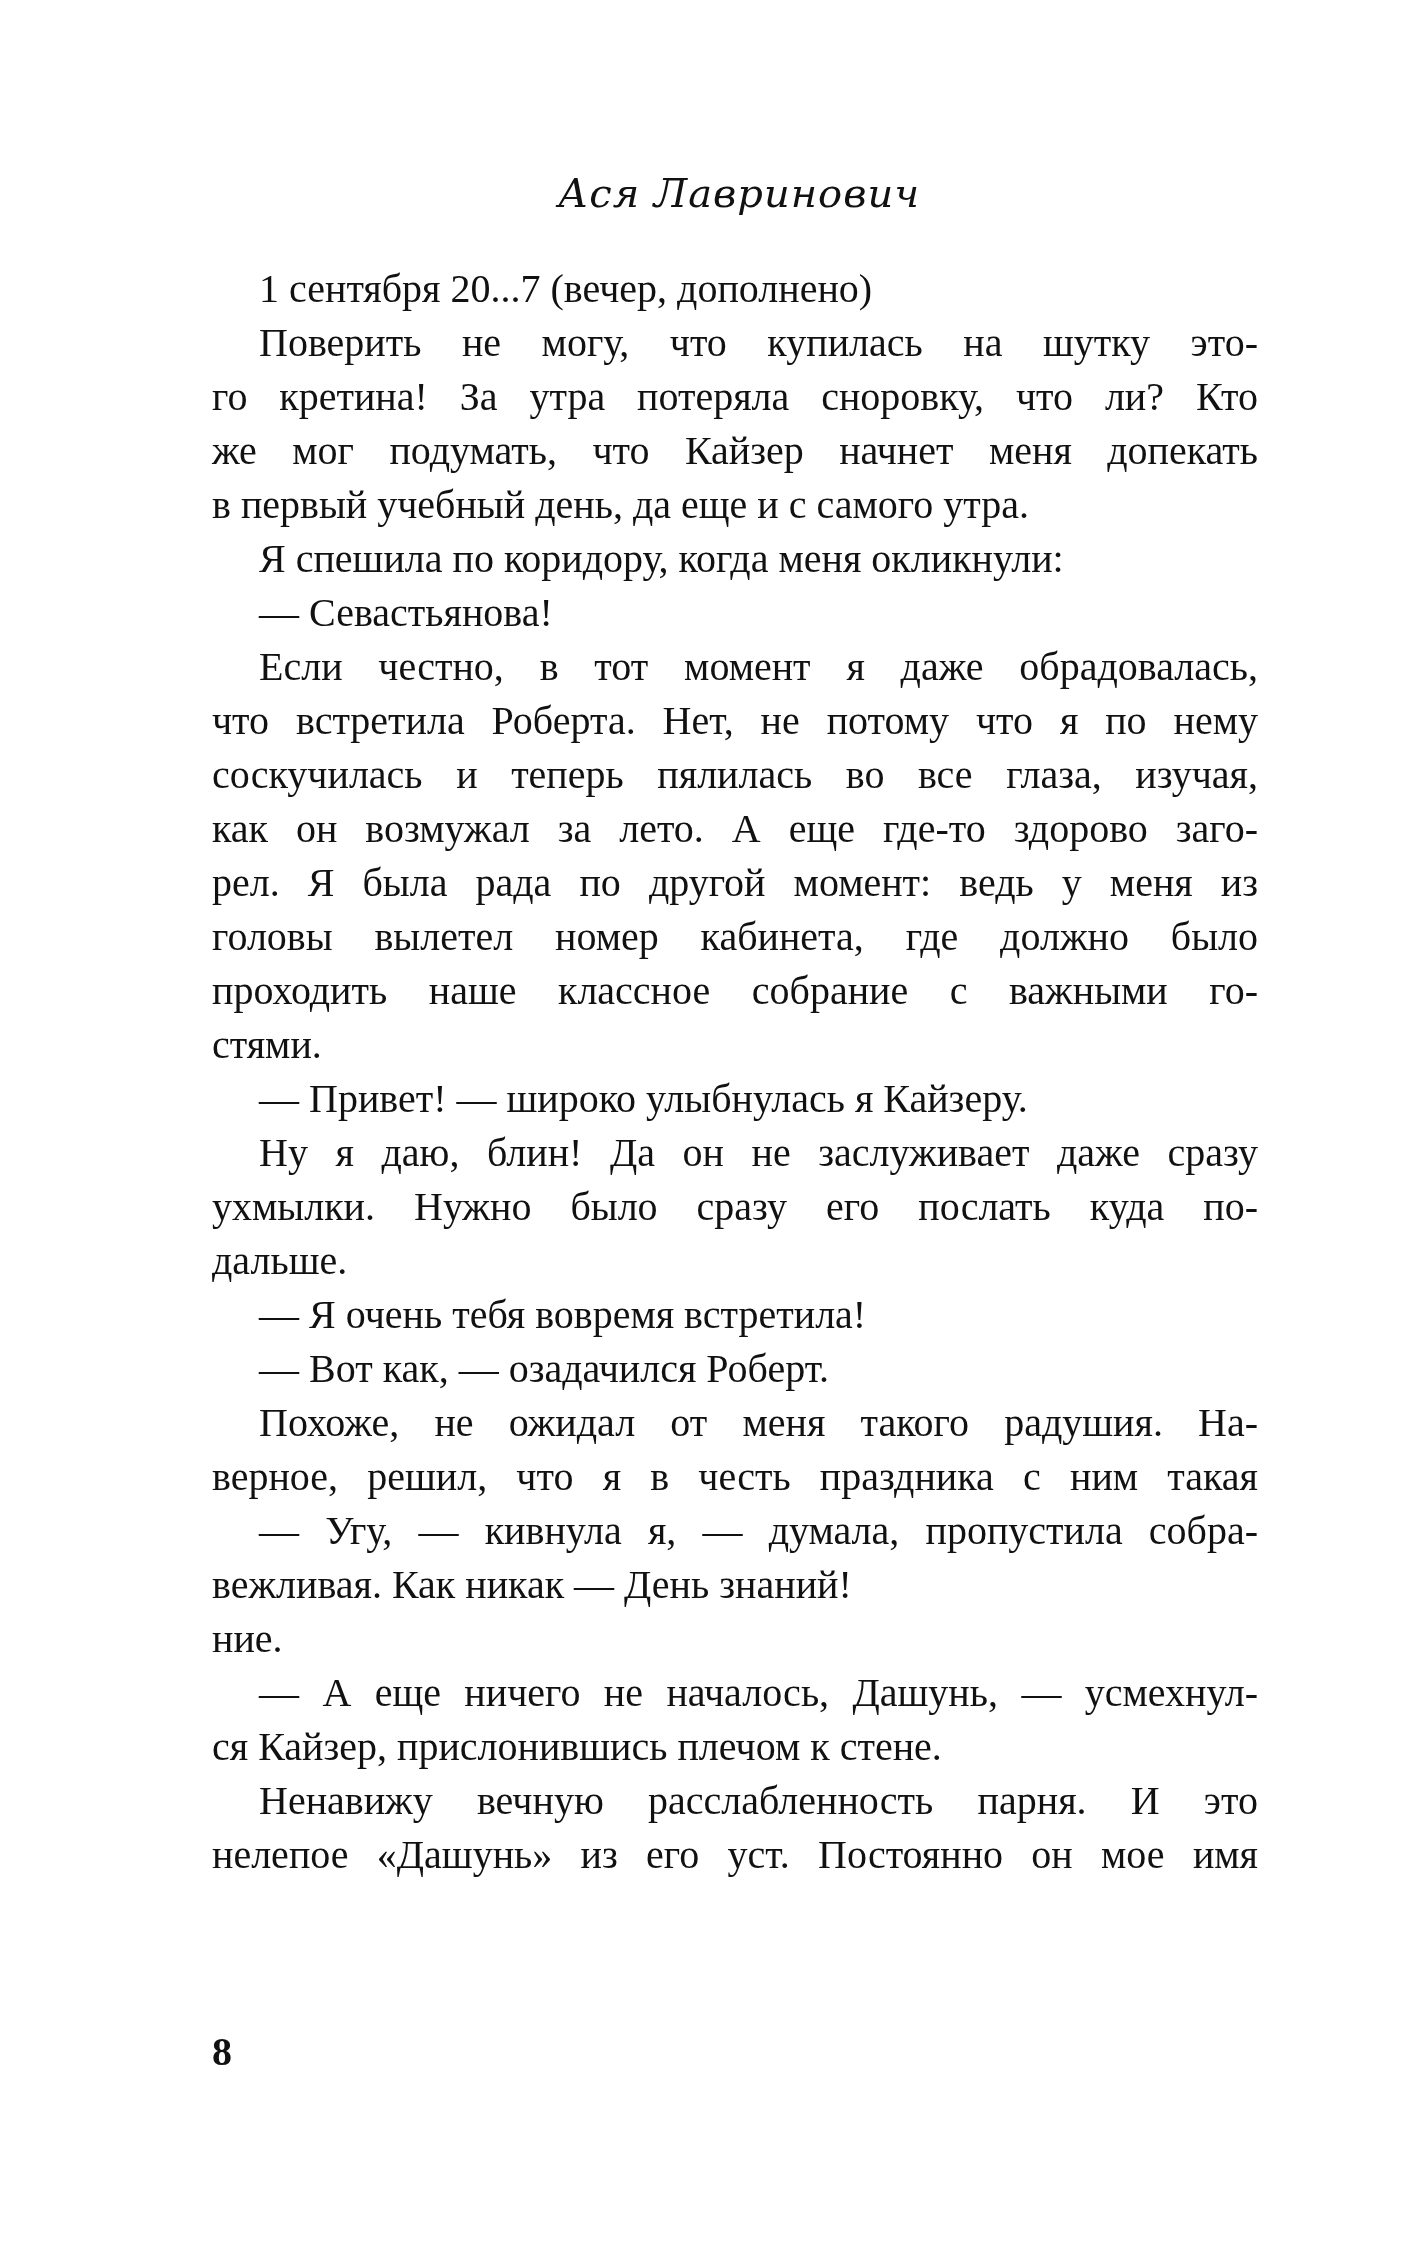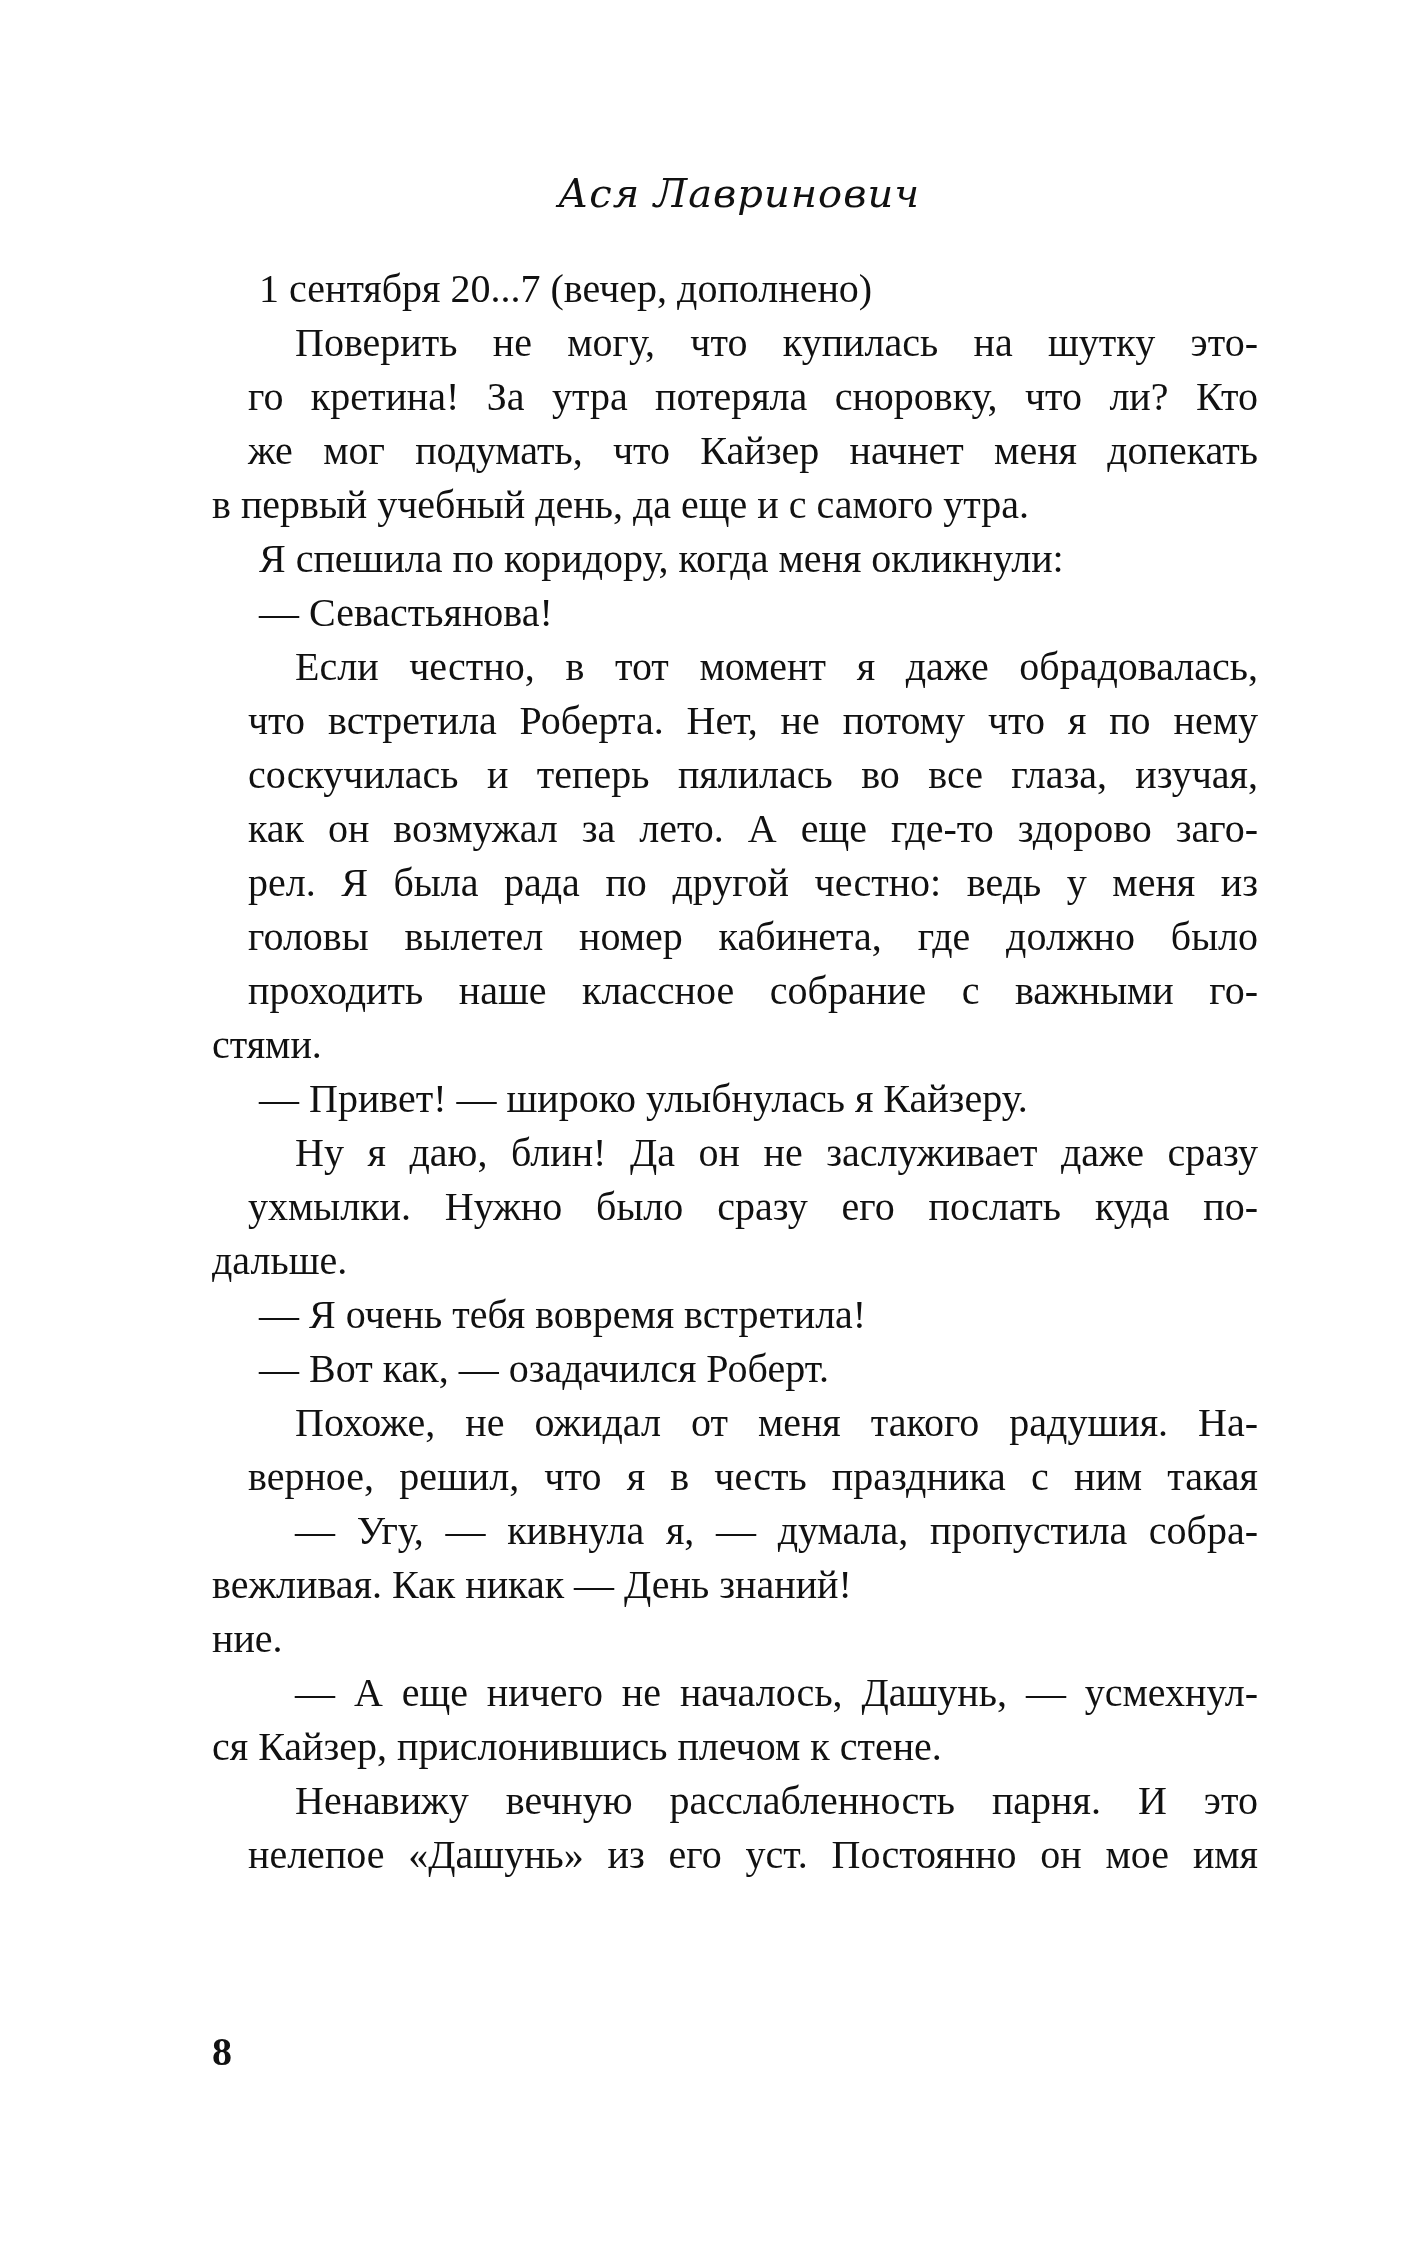--- a/index.html
+++ b/index.html
@@ -46,21 +46,20 @@
       color: #111;
     }
     .line {
       display: block;
       height: 54px;
       white-space: nowrap;
     }
     .line.justify {
       text-align: justify;
       text-align-last: justify;
-      margin-left: 36px;
     }
     .line.indent {
       padding-left: 47px;
     }
     .line.italic {
     }
     .page-number {
       position: absolute;
       left: 212px;
       top: 2028px;
@@ -81,21 +80,21 @@
     <span class="line indent justify">Поверить не могу, что купилась на шутку это-</span>
     <span class="line justify">го кретина! За утра потеряла сноровку, что ли? Кто</span>
     <span class="line justify">же мог подумать, что Кайзер начнет меня допекать</span>
     <span class="line">в первый учебный день, да еще и с самого утра.</span>
     <span class="line indent">Я спешила по коридору, когда меня окликнули:</span>
     <span class="line indent">— Севастьянова!</span>
     <span class="line indent justify">Если честно, в тот момент я даже обрадовалась,</span>
     <span class="line justify">что встретила Роберта. Нет, не потому что я по нему</span>
     <span class="line justify">соскучилась и теперь пялилась во все глаза, изучая,</span>
     <span class="line justify">как он возмужал за лето. А еще где-то здорово заго-</span>
-    <span class="line justify">рел. Я была рада по другой честно: ведь у меня из</span>
+    <span class="line justify">рел. Я была рада по другой момент: ведь у меня из</span>
     <span class="line justify">головы вылетел номер кабинета, где должно было</span>
     <span class="line justify">проходить наше классное собрание с важными го-</span>
     <span class="line">стями.</span>
     <span class="line indent">— Привет! — широко улыбнулась я Кайзеру.</span>
     <span class="line indent justify">Ну я даю, блин! Да он не заслуживает даже сразу</span>
     <span class="line justify">ухмылки. Нужно было сразу его послать куда по-</span>
     <span class="line">дальше.</span>
     <span class="line indent">— Я очень тебя вовремя встретила!</span>
     <span class="line indent">— Вот как, — озадачился Роберт.</span>
     <span class="line indent justify">Похоже, не ожидал от меня такого радушия. На-</span>

